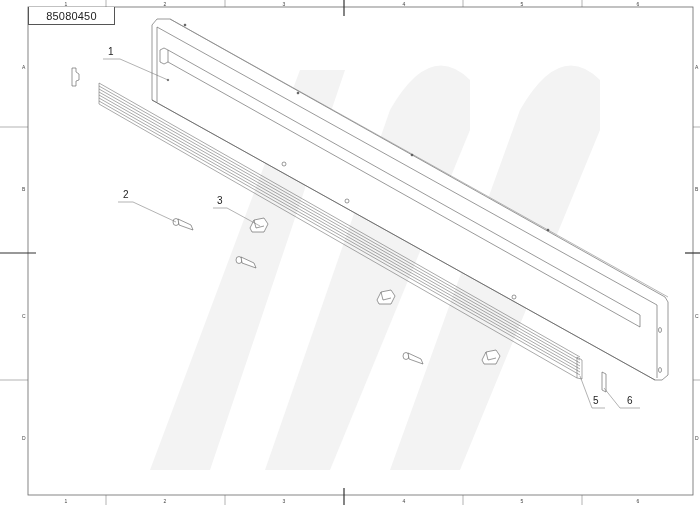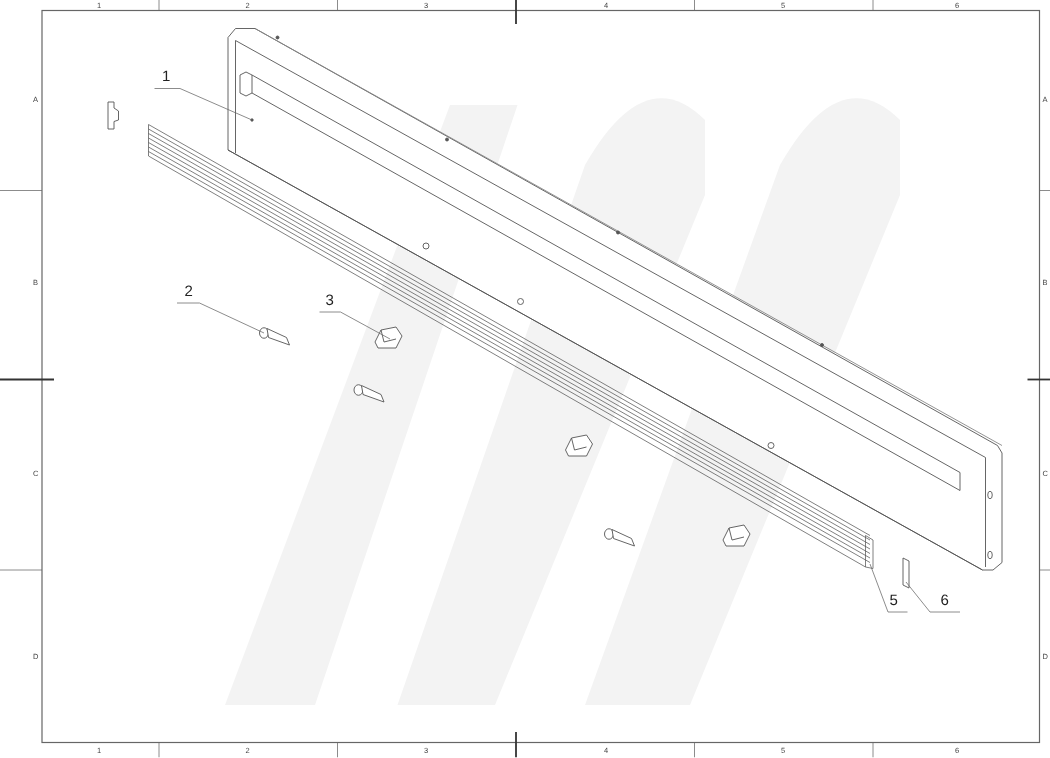--- a/index.html
+++ b/index.html
@@ -121,20 +121,21 @@
 
     <g stroke="#666" stroke-width="0.5" fill="none">
       <polyline points="103,59 120,59 168,80"></polyline>
       <polyline points="118,202 133,202 176,222"></polyline>
       <polyline points="213,208 227,208 260,226"></polyline>
       <polyline points="605,408 592,408 580,376"></polyline>
       <polyline points="640,408 620,408 604,388"></polyline>
     </g>
   </svg>
 
+  <div class="title-box">85080450</div>
 
   <span class="zone-h" style="left:66px;top:1px">1</span>
   <span class="zone-h" style="left:165px;top:1px">2</span>
   <span class="zone-h" style="left:284px;top:1px">3</span>
   <span class="zone-h" style="left:404px;top:1px">4</span>
   <span class="zone-h" style="left:522px;top:1px">5</span>
   <span class="zone-h" style="left:638px;top:1px">6</span>
 
   <span class="zone-h" style="left:66px;top:498px">1</span>
   <span class="zone-h" style="left:165px;top:498px">2</span>

